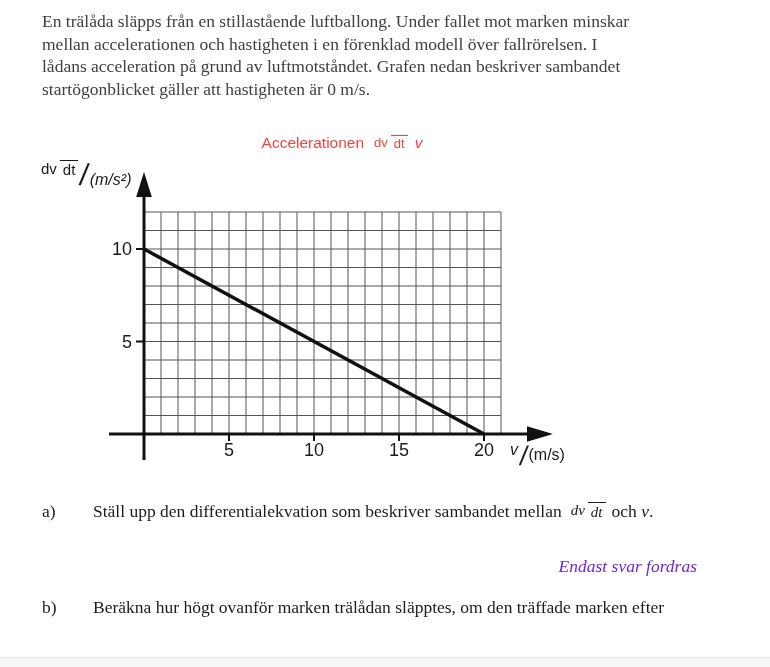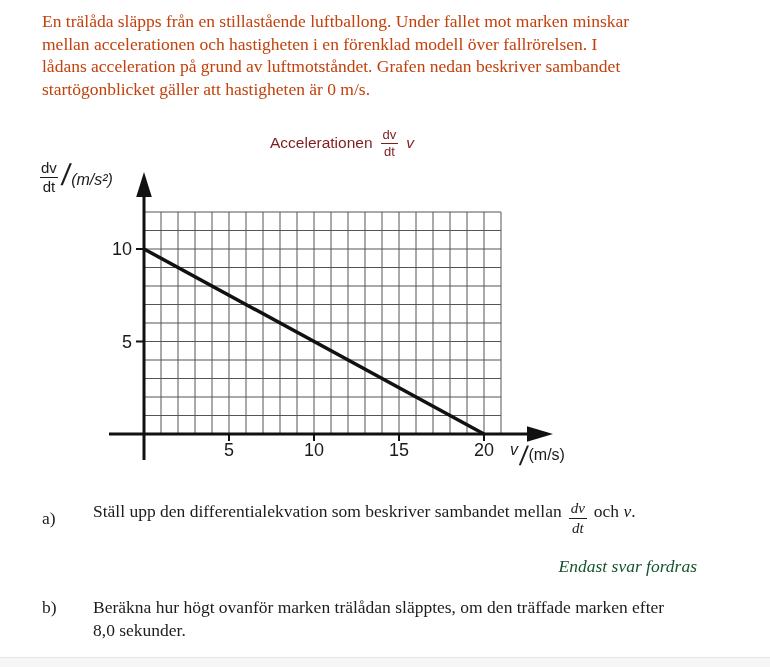--- a/index.html
+++ b/index.html
@@ -13,42 +13,42 @@
     font-family: "Liberation Serif", serif;
   }
   
   .intro {
     position: absolute;
     left: 42px;
     top: 10px;
     width: 706px;
     font-size: 17.5px;
     line-height: 22.5px;
-    color: #c2410c;
+    color: #404040;
   }
   
   .graph-title {
     position: absolute;
     left: 112px;
     top: 126px;
     width: 460px;
     height: 34px;
     display: flex;
     align-items: center;
     justify-content: center;
     gap: 7px;
     font-family: "Liberation Sans", sans-serif;
     font-size: 15.5px;
-    color: #7f1d1d;
+    color: #ef4444;
     white-space: nowrap;
   }
   
   .frac {
     display: inline-flex;
-    flex-direction: column;
+    flex-direction: row;
     align-items: center;
     line-height: 1.05;
     vertical-align: middle;
   }
   .frac .num { padding: 0 3px 1px 3px; }
   .frac .den { border-top: 1.6px solid currentColor; padding: 1px 3px 0 3px; }
   .graph-title .frac { font-size: 13px; }
   
   .y-axis-label {
     position: absolute;
@@ -108,21 +108,21 @@
     white-space: nowrap;
   }
   .q-row .frac { font-size: 15px; font-style: italic; line-height: 1.15; }
   .q-tail .var { font-style: italic; }
   .note {
     position: absolute;
     right: 73px;
     top: 556px;
     font-style: italic;
     font-size: 17.5px;
-    color: #14532d;
+    color: #6d28d9;
   }
   #question-b { top: 596px; }
   
   .bottom-strip {
     position: absolute;
     left: 0;
     top: 657px;
     width: 770px;
     height: 10px;
     background: #f6f6f6;
@@ -235,19 +235,18 @@
       <span class="q-tail"><span>och</span>&nbsp;<span class="var">v</span><span>.</span></span>
     </span>
   </div>
 
   <div class="note">Endast svar fordras</div>
 
   <div class="question" id="question-b">
     <span class="q-label">b)</span>
     <span>
       <div>Beräkna hur högt ovanför marken trälådan släpptes, om den träffade marken efter</div>
-      <div>8,0 sekunder.</div>
     </span>
   </div>
 
   <div class="bottom-strip"></div>
 
 </div>
 
 </body></html>

